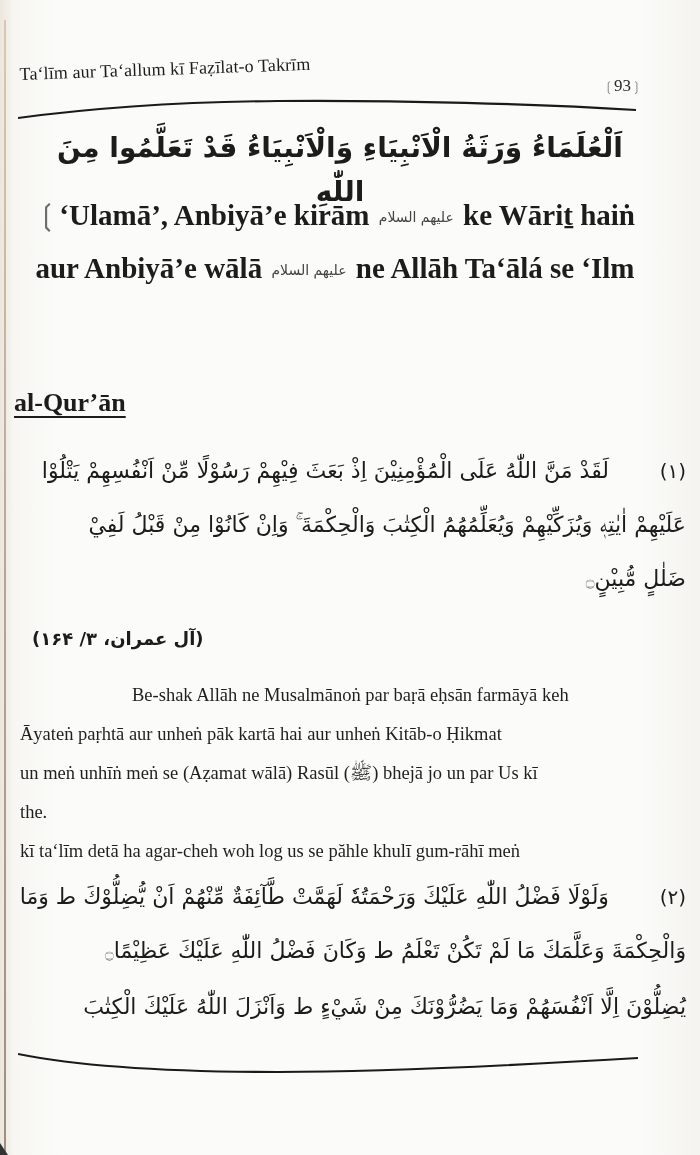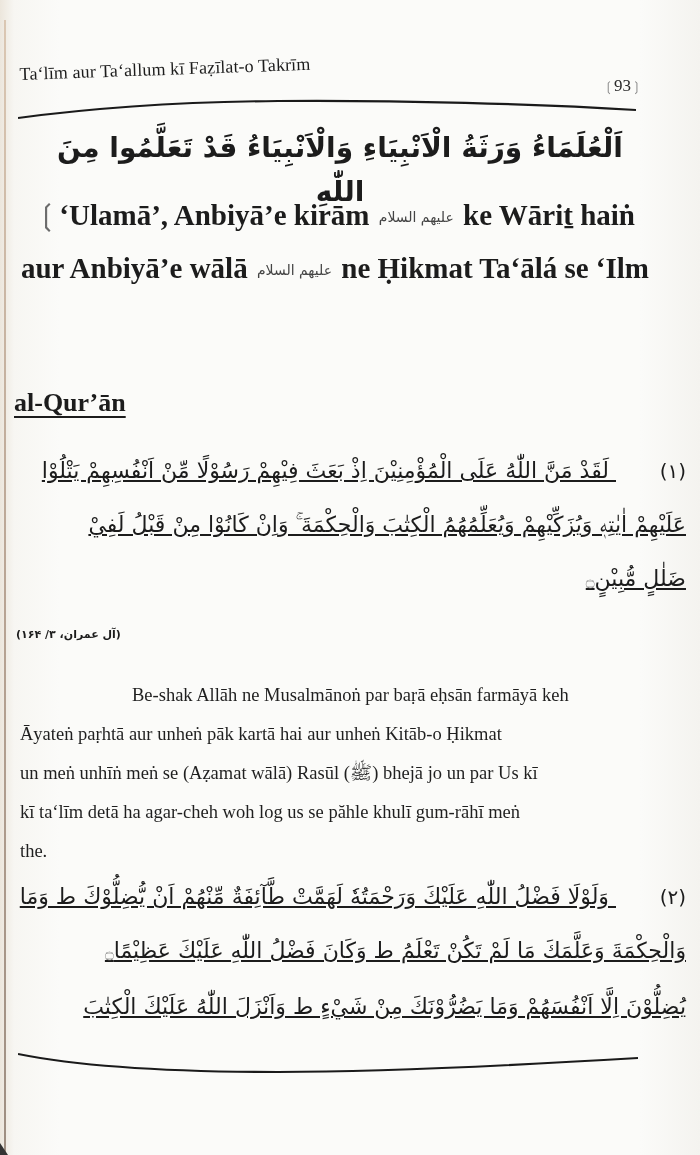--- a/index.html
+++ b/index.html
@@ -66,26 +66,26 @@
     .ayah-block {
       position: absolute; left: 14px; width: 672px;
       direction: rtl; text-align: right;
       font-family: "DejaVu Sans", sans-serif; font-size: 22px;
       line-height: 54px;
     }
     .ayah-number {
       display: inline-block; width: 70px; text-align: right;
       font-family: "DejaVu Sans", sans-serif; font-size: 20px;
     }
-    .ayah-line { display: block; white-space: nowrap; text-decoration: underline; }
+    .ayah-line { display: block; white-space: nowrap; }
     .ayah-end { font-size: 15px; color: #555; }
     .reference {
-      position: absolute; left: 16px; top: 628px;
+      position: absolute; left: 32px; top: 628px;
       direction: rtl;
-      font-family: "DejaVu Sans", sans-serif; font-weight: bold; font-size: 11px;
+      font-family: "DejaVu Sans", sans-serif; font-weight: bold; font-size: 18px;
     }
     .translation {
       position: absolute; left: 20px; top: 676px; width: 630px;
       font-family: "Liberation Serif", serif; font-size: 18.5px;
       line-height: 39px; color: #1f1f1f;
     }
     .translation .tline { display: block; white-space: nowrap; }
     .translation .indent { padding-left: 112px; }
     .foot-rule { position: absolute; left: 18px; top: 1052px; width: 620px; height: 24px; }
     .corner-left {
@@ -113,21 +113,21 @@
 
   <div class="translit-heading">
     <span class="line">
       <span class="bracket">❲</span><span>‘Ulamā’, Anbiyā’e kirām</span>
       <span class="honorific">عليهم السلام</span>
       <span>ke Wāriṯ haiṅ</span>
     </span>
     <span class="line">
       <span>aur Anbiyā’e wālā</span>
       <span class="honorific">عليهم السلام</span>
-      <span>ne Ḥikmat Ta‘ālá se ‘Ilm</span>
+      <span>ne Allāh Ta‘ālá se ‘Ilm</span>
     </span>
   </div>
 
   <div class="section-title">al-Qur’ān</div>
 
   <div class="ayah-block" style="top:444px;">
     <span class="ayah-line">
       <span class="ayah-number">(١)</span>
       <span>لَقَدْ مَنَّ اللّٰهُ عَلَى الْمُؤْمِنِيْنَ اِذْ بَعَثَ فِيْهِمْ رَسُوْلًا مِّنْ اَنْفُسِهِمْ يَتْلُوْا</span>
     </span>
@@ -136,22 +136,22 @@
       <span>ضَلٰلٍ مُّبِيْنٍ</span><span class="ayah-end">۝</span>
     </span>
   </div>
 
   <div class="reference">(آل عمران، ۳/ ۱۶۴)</div>
 
   <div class="translation">
     <span class="tline indent">Be-shak Allāh ne Musalmānoṅ par baṛā eḥsān farmāyā keh</span>
     <span class="tline">Āyateṅ paṛhtā aur unheṅ pāk kartā hai aur unheṅ Kitāb-o Ḥikmat</span>
     <span class="tline">un meṅ unhīṅ meṅ se (Aẓamat wālā) Rasūl (ﷺ) bhejā jo un par Us kī</span>
+    <span class="tline">the.</span>
     <span class="tline">kī ta‘līm detā ha agar-cheh woh log us se păhle khulī gum-rāhī meṅ</span>
-    <span class="tline">the.</span>
   </div>
 
   <div class="ayah-block" style="top:870px;">
     <span class="ayah-line">
       <span class="ayah-number">(٢)</span>
       <span>وَلَوْلَا فَضْلُ اللّٰهِ عَلَيْكَ وَرَحْمَتُهٗ لَهَمَّتْ طَّآئِفَةٌ مِّنْهُمْ اَنْ يُّضِلُّوْكَ ط وَمَا</span>
     </span>
     <span class="ayah-line">
       <span>وَالْحِكْمَةَ وَعَلَّمَكَ مَا لَمْ تَكُنْ تَعْلَمُ ط وَكَانَ فَضْلُ اللّٰهِ عَلَيْكَ عَظِيْمًا</span><span class="ayah-end">۝</span>
     </span>

